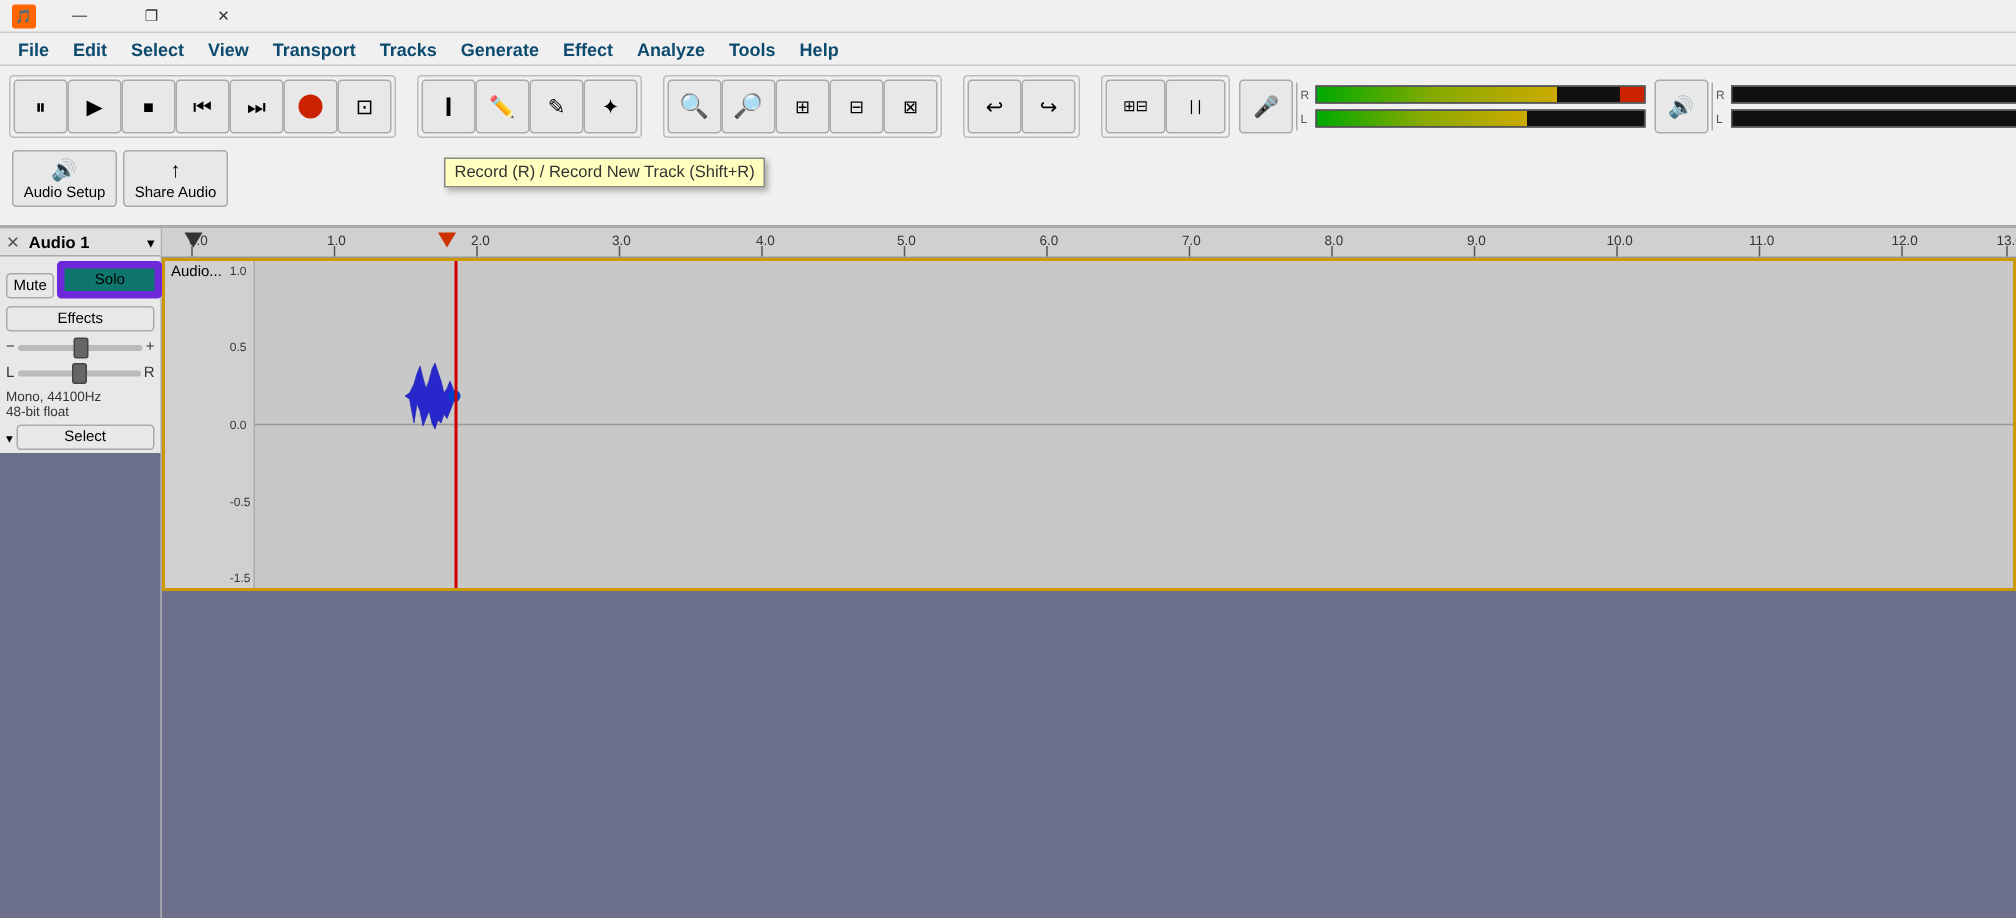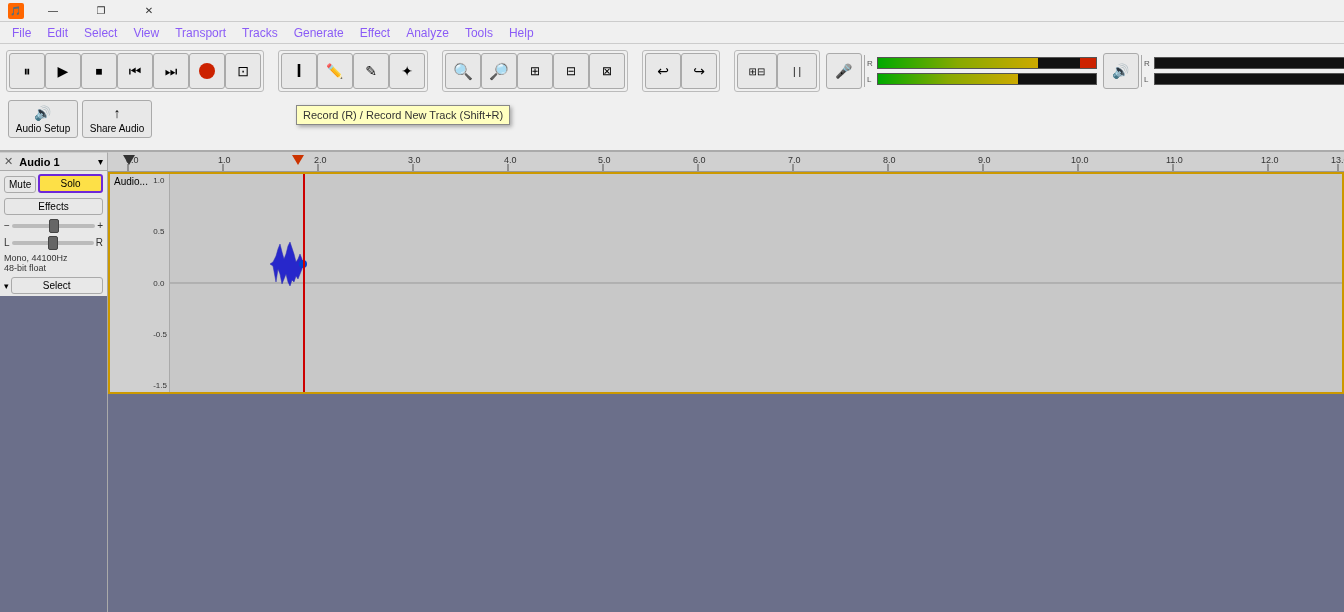--- a/index.html
+++ b/index.html
@@ -7,21 +7,21 @@
     
     
     #titlebar { background: #f0f0f0; height: 22px; display: flex; align-items: center; padding: 0 8px; border-bottom: 1px solid #ccc; }
     #titlebar .app-icon { width: 16px; height: 16px; margin-right: 6px; background: #ff6600; border-radius: 2px; display: flex; align-items: center; justify-content: center; color: white; font-size: 9px; font-weight: bold; }
     #titlebar .title { font-size: 12px; color: #333; flex: 1; }
     #titlebar .window-controls { display: flex; gap: 2px; }
     #titlebar .win-btn { width: 46px; height: 22px; display: flex; align-items: center; justify-content: center; font-size: 10px; cursor: pointer; color: #333; }
     
     
     #menubar { background: #f0f0f0; height: 22px; display: flex; align-items: center; padding: 0 4px; border-bottom: 1px solid #ccc; }
-    .menu-item { padding: 2px 8px; font-size: 12px; color: #8b5cf6; cursor: pointer; }
+    .menu-item { padding: 2px 8px; font-size: 12px; color: #0c4a6e; cursor: pointer; font-weight: bold; }
     
     .tb-btn { background: #e8e8e8; border: 1px solid #aaa; border-radius: 3px; width: 36px; height: 36px; display: flex; align-items: center; justify-content: center; cursor: pointer; font-size: 14px; }
     .tb-btn.record-btn { background: #e8e8e8; }
     .tb-btn .inner-circle { width: 16px; height: 16px; background: #cc2200; border-radius: 50%; }
     
     
     .share-btn { background: #e8e8e8; border: 1px solid #aaa; border-radius: 3px; width: 70px; height: 60px; display: flex; flex-direction: column; align-items: center; justify-content: center; cursor: pointer; font-size: 11px; gap: 2px; }
     
     
     .audio-setup-btn { background: #e8e8e8; border: 1px solid #aaa; border-radius: 3px; width: 70px; height: 60px; display: flex; flex-direction: column; align-items: center; justify-content: center; cursor: pointer; font-size: 11px; gap: 2px; }
@@ -225,21 +225,21 @@
     <div class="track-header" style="padding:2px 4px; background:#e0e0e0; border-bottom:1px solid #aaa;">
       <div class="track-title-row" style="display:flex; align-items:center;">
         <span class="track-close" style="font-size:11px; cursor:pointer; color:#555; margin-right:2px;">✕</span>
         <span class="track-name" style="font-size:11px; font-weight:bold; flex:1;">Audio 1</span>
         <span class="track-menu-arrow" style="font-size:10px; cursor:pointer;">▾</span>
       </div>
     </div>
 
     <div class="track-btn-row" style="display:flex; gap:2px; margin:3px 4px;align-items:flex-end;">
       <button class="track-mute" style="flex:1; background:#e8e8e8; border:1px solid #aaa; border-radius:3px; padding:2px 4px; font-size:10px; cursor:pointer;">Mute</button>
-      <button class="track-solo" style="flex:1; background:#fde047; border:2px solid #6d28d9; border-radius:3px; padding:2px 20px; font-size:10px; cursor:pointer;">Solo</button>
+      <button class="track-solo" style="flex:1; background:#0f766e; border:5px solid #6d28d9; border-radius:3px; padding:2px 20px; font-size:10px; cursor:pointer;">Solo</button>
     </div>
 
     <button class="effects-btn" style="background:#e8e8e8; border:1px solid #aaa; border-radius:3px; margin:2px 4px; padding:2px 0; font-size:10px; cursor:pointer; text-align:center; width:calc(100% - 8px);">Effects</button>
 
     <div class="gain-row" style="display:flex; align-items:center; gap:2px; margin:3px 4px;">
       <span class="gain-label-minus" style="font-size:10px; color:#333;">−</span>
       <div style="flex:1; height:4px; background:#bbb; border-radius:2px; position:relative;">
         <div style="width:10px; height:14px; background:#666; border:1px solid #444; border-radius:2px; position:absolute; top:-5px; left:calc(50% - 5px); cursor:pointer;"></div>
       </div>
       <span class="gain-label-plus" style="font-size:10px; color:#333;">+</span>

